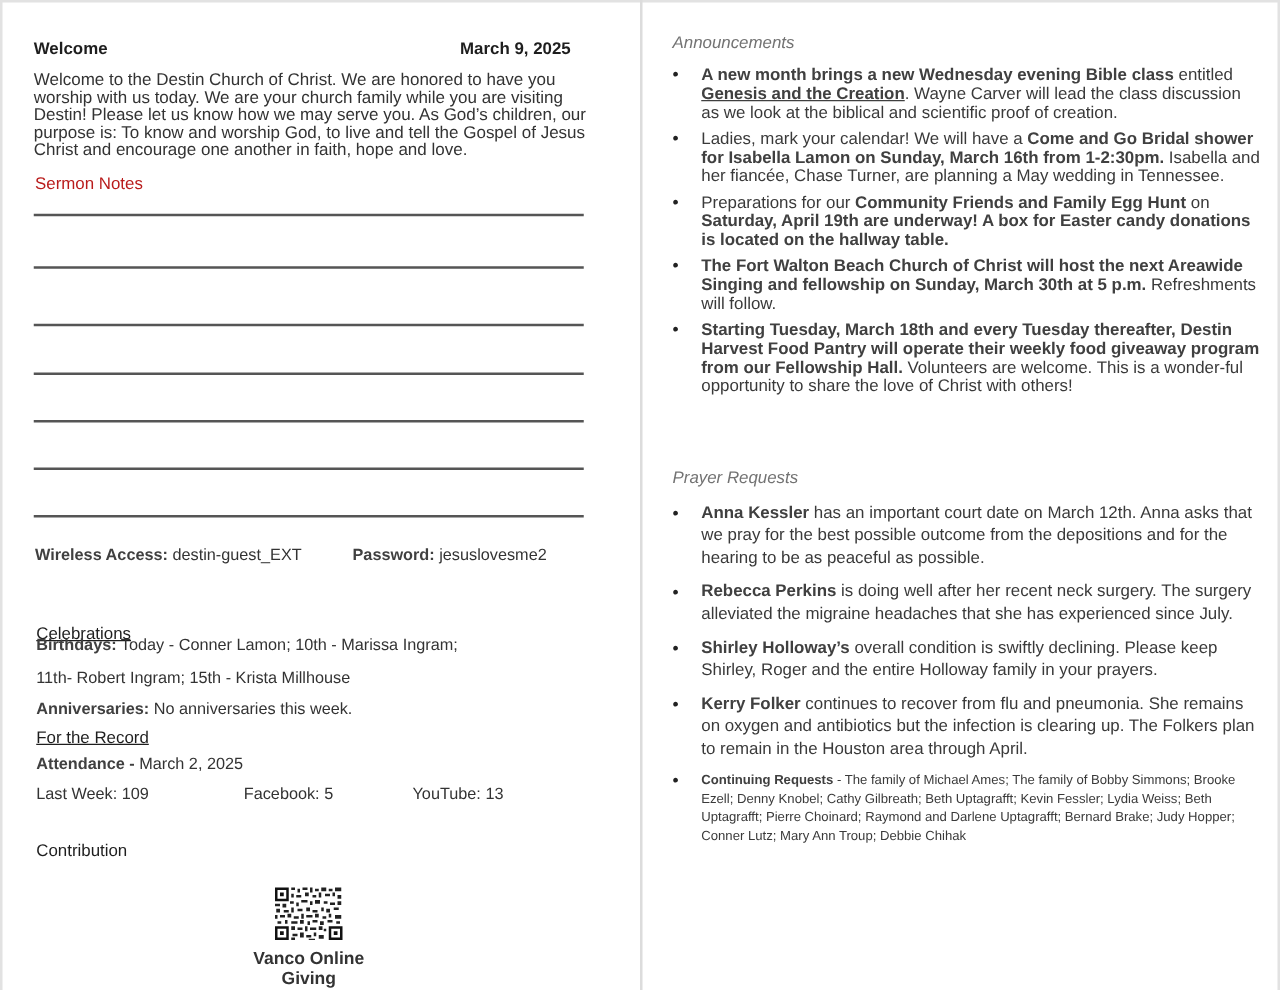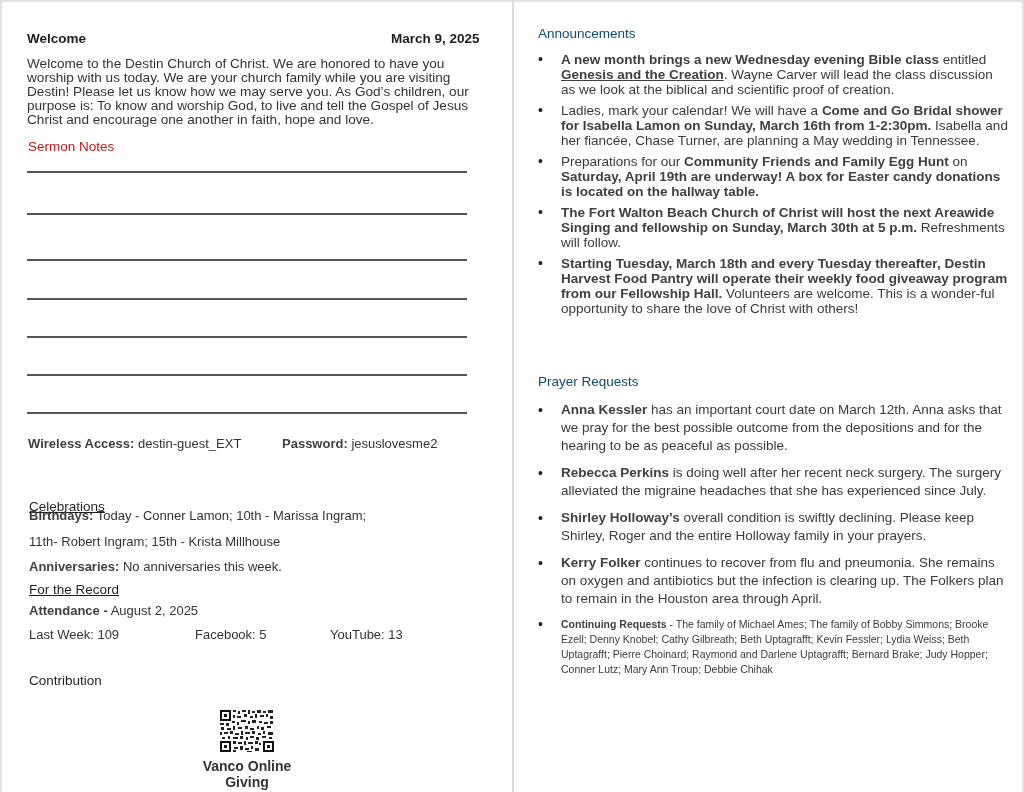--- a/index.html
+++ b/index.html
@@ -12,42 +12,42 @@
   .right { left: 514px; width: 510px; }
 
   .abs { position: absolute; }
   .h { font-weight: bold; font-size: 13.5px; color: #1e1e1e; }
   .txt { font-size: 13.5px; line-height: 14px; color: #333; }
   .b { font-weight: bold; color: #404040; }
   .u { text-decoration: underline; }
 
   
   #welcome-title { left: 27px; top: 31px; }
-  #welcome-date { left: 368px; top: 31px; margin-left: 23px; }
+  #welcome-date { left: 368px; top: 31px; }
   #welcome-body { left: 27px; top: 57px; width: 448px; font-size: 13.6px; line-height: 14px; }
   #sermon-title { left: 28px; top: 139px; }
   .note-line { position: absolute; left: 27px; width: 440px; height: 1.5px; background: #555; }
 
   #wifi { left: 28px; top: 437px; font-size: 13px; }
   #wifi-pass { left: 282px; top: 437px; font-size: 13px; }
   #celebrations-title { left: 29px; top: 499px; font-weight: normal; }
   #birthdays-1 { left: 29px; top: 509px; font-size: 13px; }
   #birthdays-2 { left: 29px; top: 535px; font-size: 13px; }
   #anniversaries { left: 29px; top: 560px; font-size: 13px; }
   #record-title { left: 29px; top: 582px; font-weight: normal; }
   #attendance { left: 29px; top: 604px; font-size: 13px; }
   #last-week { left: 29px; top: 628px; font-size: 13px; }
   #facebook { left: 195px; top: 628px; font-size: 13px; }
   #youtube { left: 330px; top: 628px; font-size: 13px; }
   #contribution-title { left: 29px; top: 673px; font-weight: normal; }
   #qr { left: 219px; top: 709px; width: 56px; height: 44px; }
   #qr-caption { left: 200px; top: 758px; width: 94px; text-align: center; font-size: 14px; font-weight: bold; color: #333; }
 
   
-  .sec-title { font-size: 13.5px; color: #0c4a6e; }
+  .sec-title { font-size: 13.5px; color: #737373; font-style: italic; }
   #ann-title { left: 24px; top: 26px; }
   #pr-title { left: 24px; top: 374px; }
   ul.bul { list-style: none; position: absolute; left: 24px; width: 470px; }
   ul.bul li { position: relative; padding-left: 23px; font-size: 13.5px; line-height: 15.5px; color: #3a3a3a; }
   ul.bul li::before { content: "•"; position: absolute; left: 0; top: 0; font-size: 14px; color: #222; }
   #ann-list { top: 52px; }
   #ann-list li { margin-bottom: 6px; line-height: 15px; }
   #pr-list { top: 401px; }
   #pr-list li { line-height: 18px; margin-bottom: 9px; }
   #pr-list li.small { font-size: 10.5px; line-height: 15px; margin-top: 4px; }
@@ -88,21 +88,21 @@
   </div>
   <div id="birthdays-2" class="abs txt">11th- Robert Ingram; 15th - Krista Millhouse</div>
   <div id="anniversaries" class="abs txt">
     <span class="b">Anniversaries:</span>
     <span>No anniversaries this week.</span>
   </div>
 
   <div id="record-title" class="abs h u">For the Record</div>
   <div id="attendance" class="abs txt">
     <span class="b">Attendance -</span>
-    <span>August 2, 2025</span>
+    <span>March 2, 2025</span>
   </div>
   <div id="last-week" class="abs txt">Last Week: 109</div>
   <div id="facebook" class="abs txt">Facebook: 5</div>
   <div id="youtube" class="abs txt">YouTube: 13</div>
 
   <div id="contribution-title" class="abs h">Contribution</div>
   <div id="qr" class="abs">
     <svg width="56" height="44" viewBox="0 0 56 44" xmlns="http://www.w3.org/2000/svg">
       <rect width="56" height="44" fill="#fff"></rect>
 

